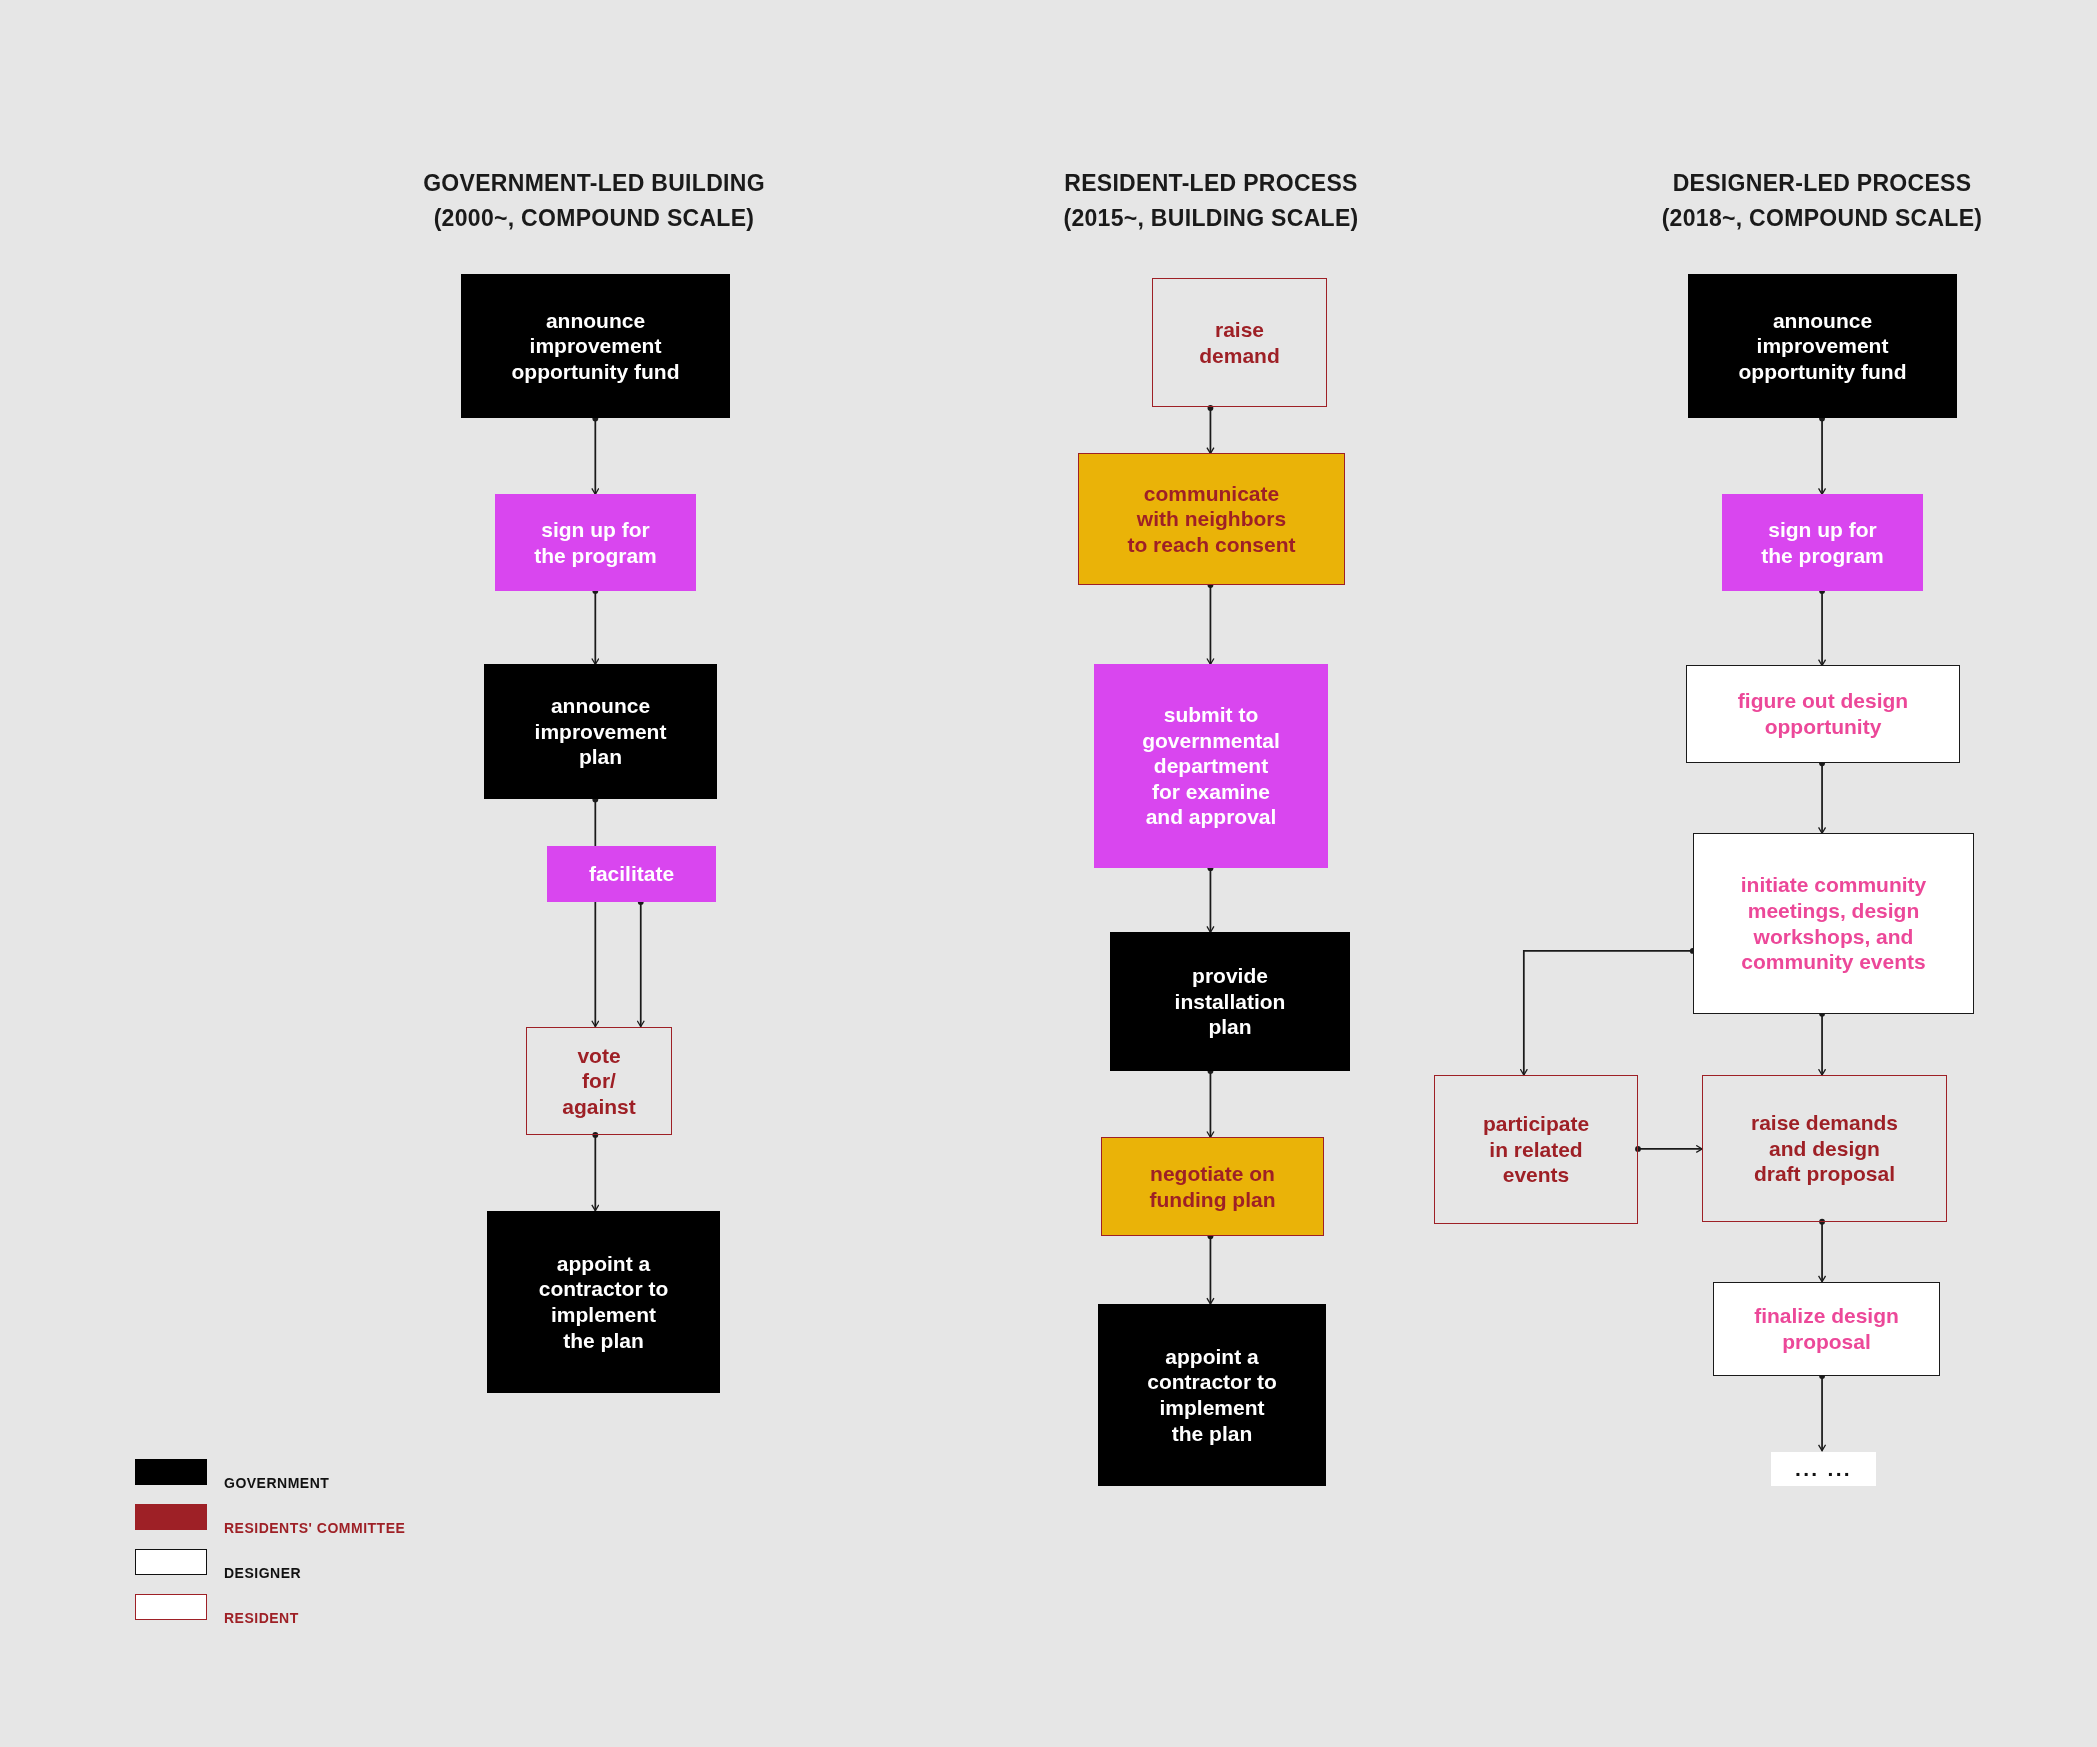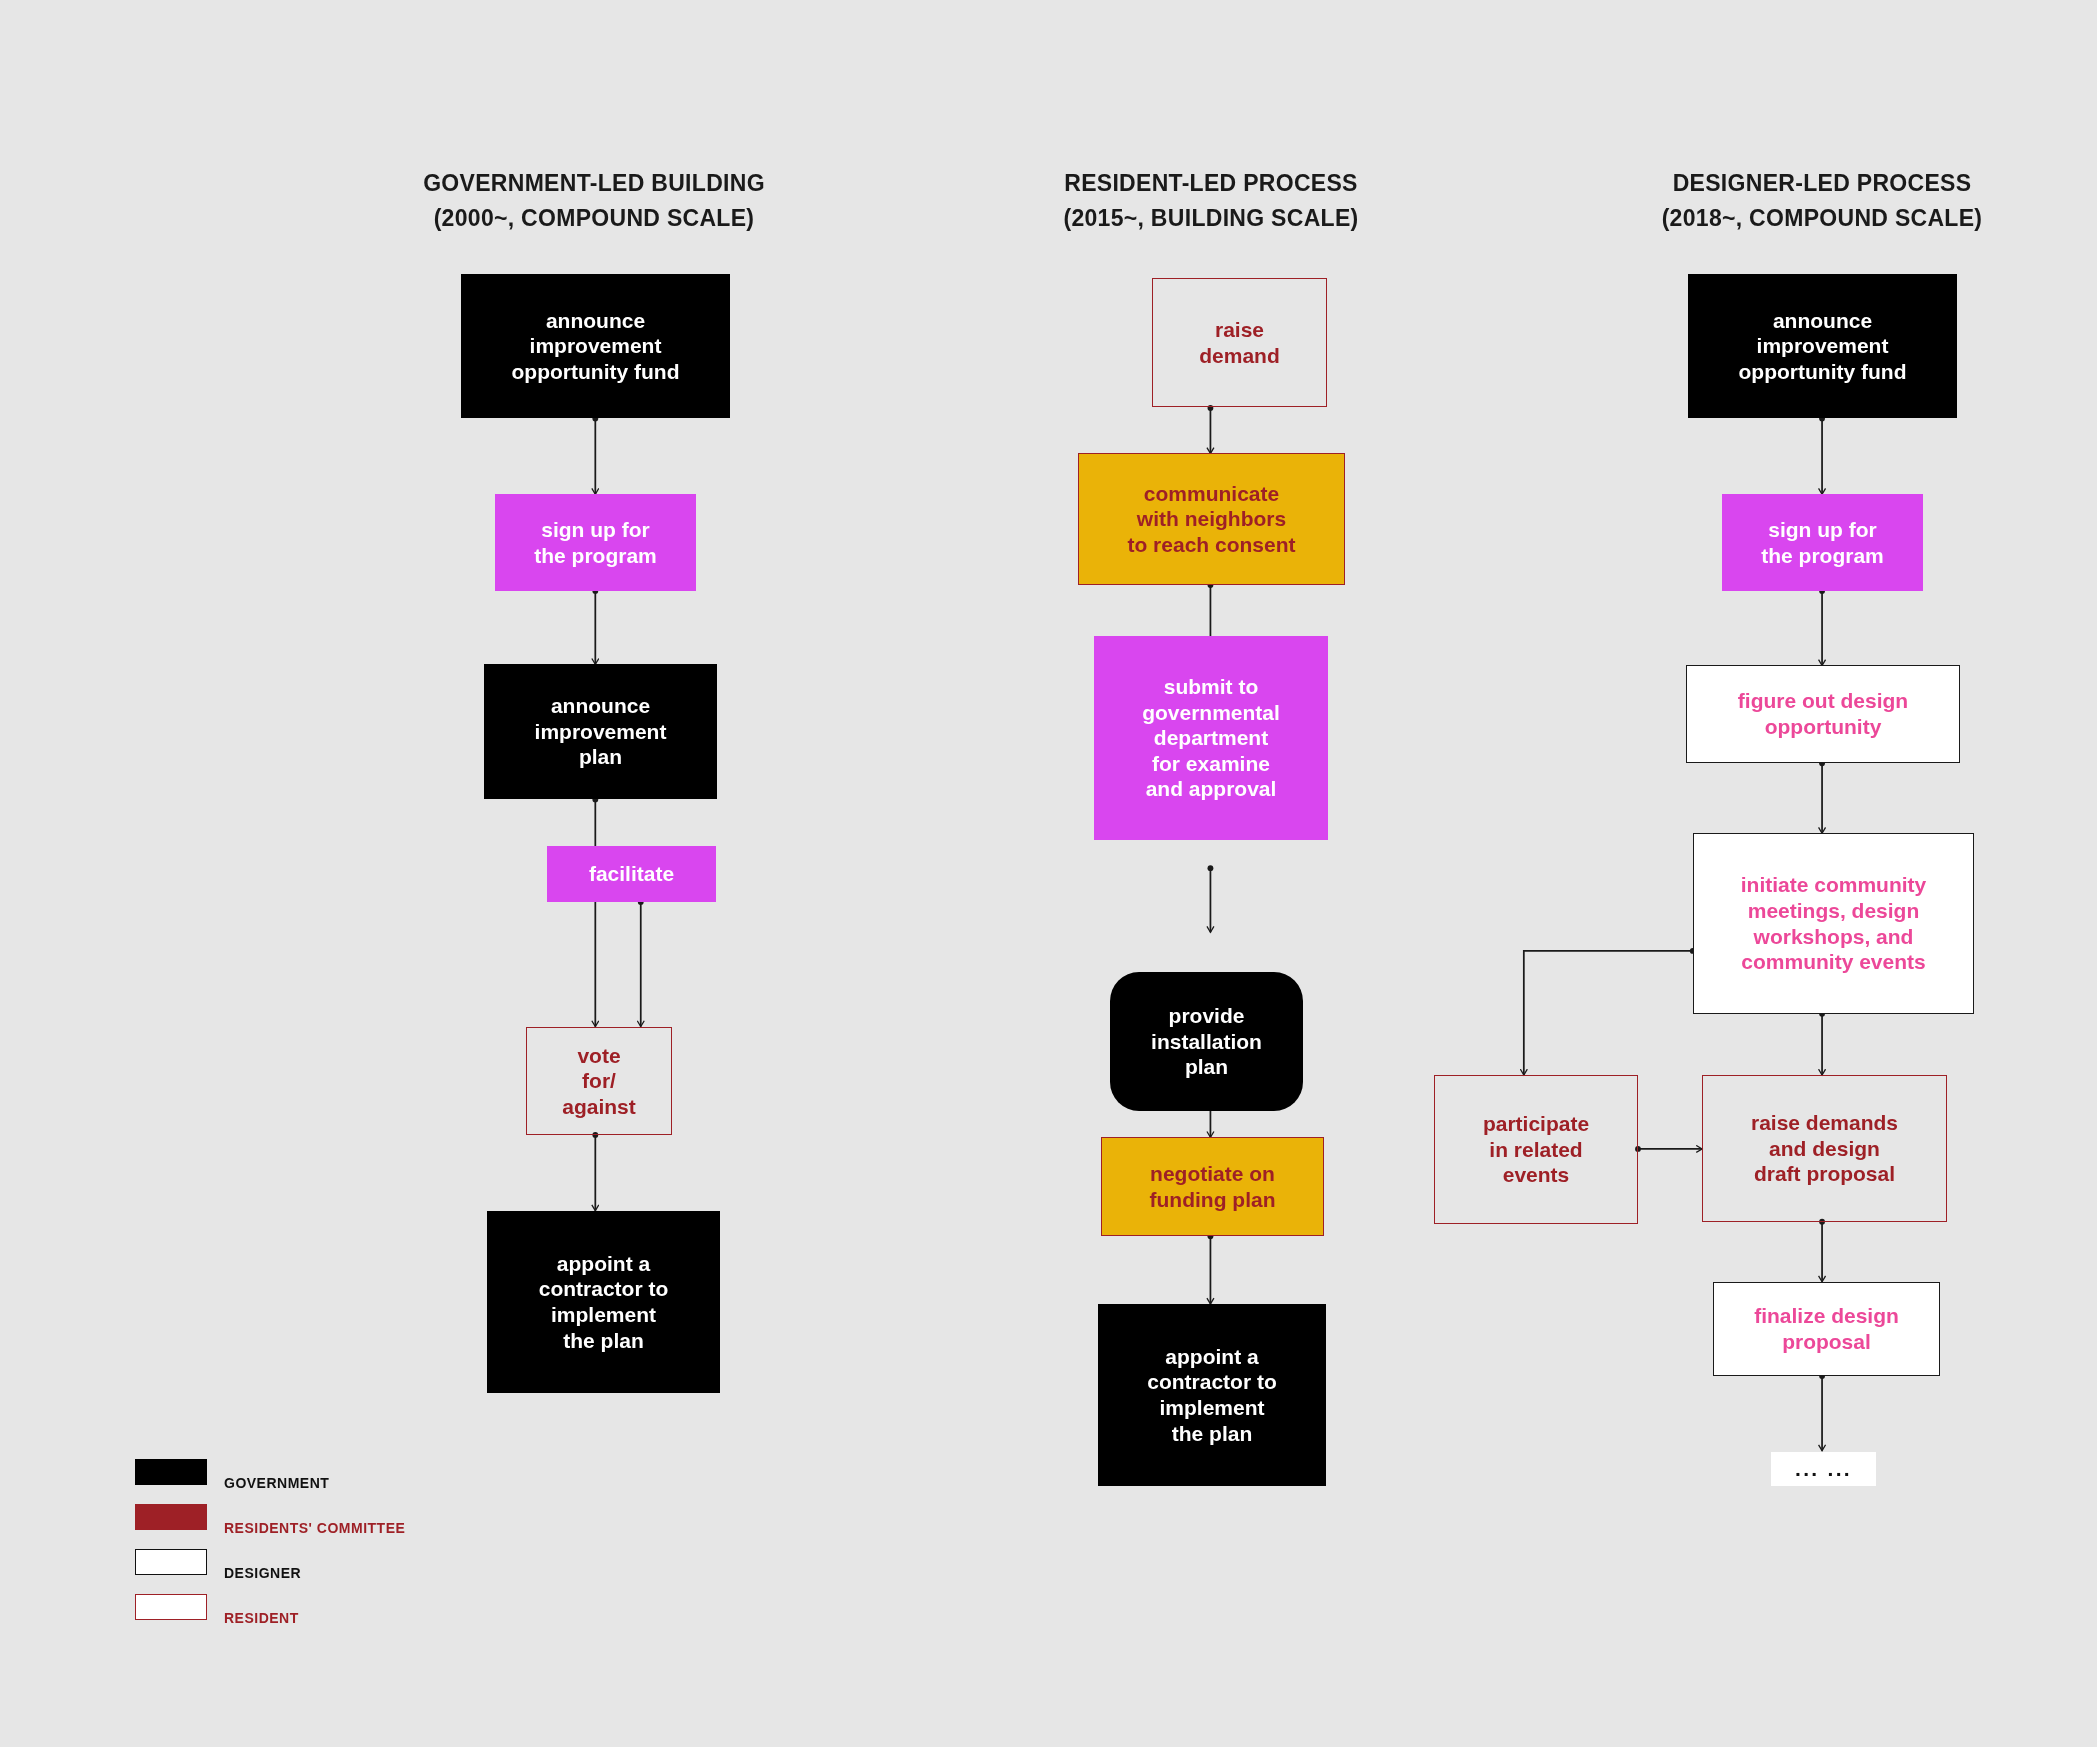--- a/index.html
+++ b/index.html
@@ -227,25 +227,25 @@
   </div>
 
   <div class="node n-resident" style="left:1152px; top:278px; width:175px; height:129px;">
     <span>raise<br>demand</span>
   </div>
 
   <div class="node n-resident-solid" style="left:1078px; top:453px; width:267px; height:132px;">
     <span>communicate<br>with neighbors<br>to reach consent</span>
   </div>
 
-  <div class="node n-rescom" style="left:1094px; top:636px; width:234px; height:204px;">
+  <div class="node n-rescom" style="left:1094px; top:664px; width:234px; height:204px;">
     <span>submit to<br>governmental<br>department<br>for examine<br>and approval</span>
   </div>
 
-  <div class="node n-gov" style="left:1110px; top:972px; width:193px; height:139px;border-radius:29px;">
+  <div class="node n-gov" style="left:1110px; top:932px; width:240px; height:139px;">
     <span>provide<br>installation<br>plan</span>
   </div>
 
   <div class="node n-resident-solid" style="left:1101px; top:1137px; width:223px; height:99px;">
     <span>negotiate on<br>funding plan</span>
   </div>
 
   <div class="node n-gov" style="left:1098px; top:1304px; width:228px; height:182px;">
     <span>appoint a<br>contractor to<br>implement<br>the plan</span>
   </div>

